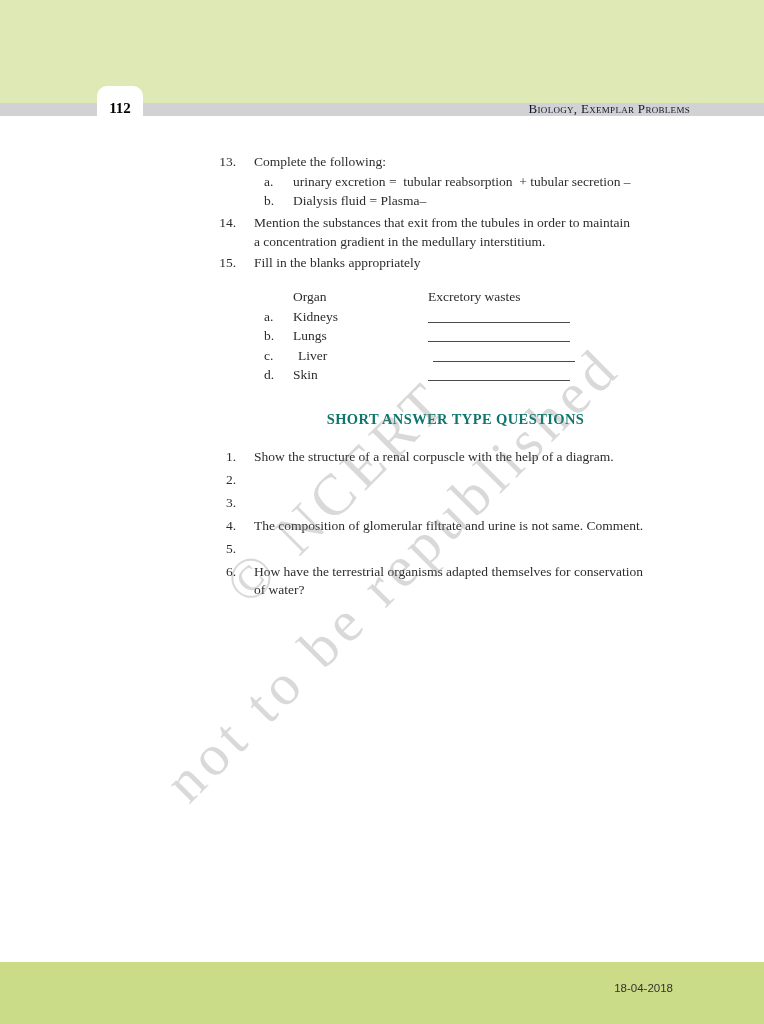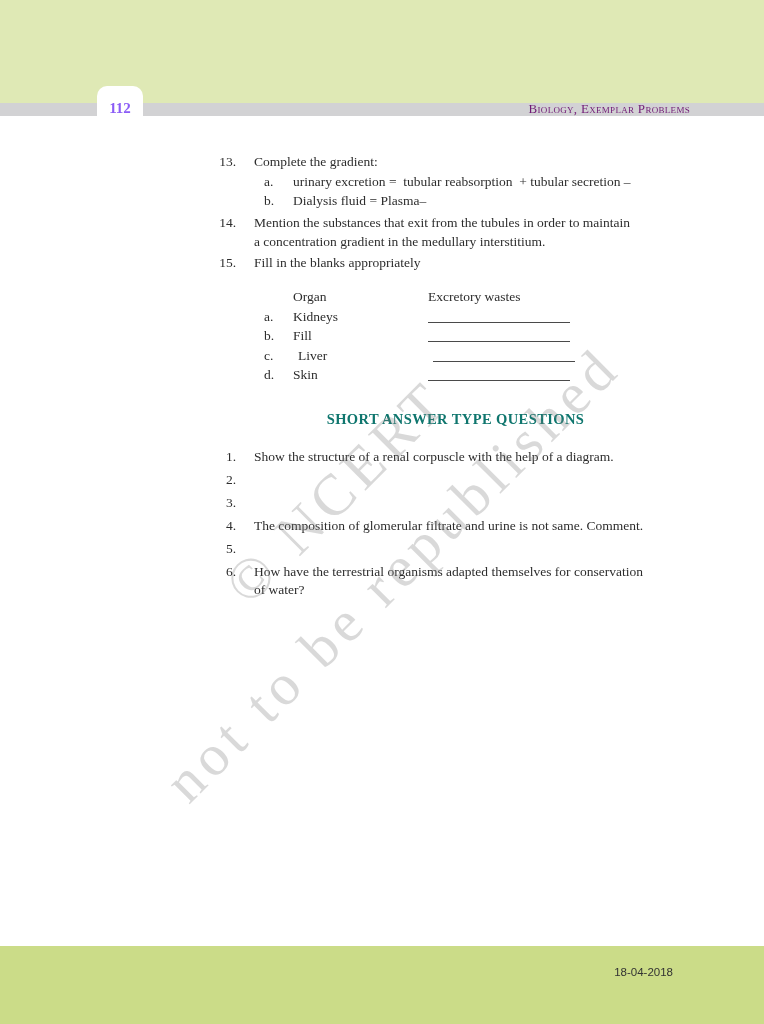--- a/index.html
+++ b/index.html
@@ -14,25 +14,25 @@
   }
 
   
   .top-band   { position:absolute; top:0; left:0; width:764px; height:103px; background:#dfe9b5; }
   .header-bar { position:absolute; top:103px; left:0; width:764px; height:13px; background:#d2d2d4; }
   .page-tab   {
     position:absolute; left:97px; top:86px; width:46px; height:30px;
     background:#ffffff; border-radius:10px 10px 0 0;
     display:flex; align-items:flex-end; justify-content:center;
   }
-  .page-number { font-weight:bold; font-size:15px; line-height:16px; color:#8b5cf6; }
+  .page-number { font-weight:bold; font-size:15px; line-height:16px; color:#000000; }
   .header-title {
     position:absolute; top:101px; right:74px;
     font-variant:small-caps; font-size:13px; line-height:15px;
-    letter-spacing:0.3px; color:#701a75;
+    letter-spacing:0.3px; color:#0f172a;
   }
 
   
   .content { position:absolute; top:116px; left:8px; width:764px; z-index:1; }
 
   .q { display:flex; line-height:19.5px; font-size:13.5px; }
   .q-num  { flex:none; width:48px; margin-left:180px; text-align:right; }
   .q-text { margin-left:18px; width:468px; white-space:pre-line; }
 
   .sub { display:flex; line-height:19.5px; font-size:13.5px; }
@@ -67,21 +67,21 @@
     position:absolute; z-index:5; pointer-events:none;
     font-family:"Liberation Serif", serif;
     font-size:58px; letter-spacing:6px; white-space:nowrap;
     color:rgba(130,130,130,0.30);
     transform:rotate(-45deg); transform-origin:left center;
   }
   .wm1 { left:235px; top:560px; }
   .wm2 { left:175px; top:758px; }
 
   
-  .bottom-band { position:absolute; bottom:0; left:0; width:764px; height:78px; background:#cbdc88; }
+  .bottom-band { position:absolute; bottom:0; left:0; width:764px; height:62px; background:#cbdc88; }
   .footer-date {
     position:absolute; top:20px; right:91px;
     font-family:"Liberation Sans", sans-serif;
     font-size:11.5px; color:#333333;
   }
 </style>
 </head>
 <body>
 
 <div class="page">
@@ -90,21 +90,21 @@
   <div class="header-bar"></div>
   <div class="page-tab">
     <span class="page-number">112</span>
   </div>
   <div class="header-title">Biology, Exemplar Problems</div>
 
   <div class="content">
 
     <div class="q q13">
       <span class="q-num">13.</span>
-      <span class="q-text">Complete the gradient:</span>
+      <span class="q-text">Complete the following:</span>
     </div>
     <div class="sub">
       <span class="sub-label">a.</span>
       <span class="sub-text">urinary excretion =  tubular reabsorption  + tubular secretion –</span>
     </div>
     <div class="sub">
       <span class="sub-label">b.</span>
       <span class="sub-text">Dialysis fluid = Plasma–</span>
     </div>
 
@@ -123,21 +123,21 @@
       <span class="t-h1">Organ</span>
       <span class="t-h2">Excretory wastes</span>
     </div>
     <div class="t-row">
       <span class="t-label">a.</span>
       <span class="t-organ">Kidneys</span>
       <span class="t-line"></span>
     </div>
     <div class="t-row">
       <span class="t-label">b.</span>
-      <span class="t-organ">Fill</span>
+      <span class="t-organ">Lungs</span>
       <span class="t-line"></span>
     </div>
     <div class="t-row row-liver">
       <span class="t-label">c.</span>
       <span class="t-organ">Liver</span>
       <span class="t-line"></span>
     </div>
     <div class="t-row">
       <span class="t-label">d.</span>
       <span class="t-organ">Skin</span>

